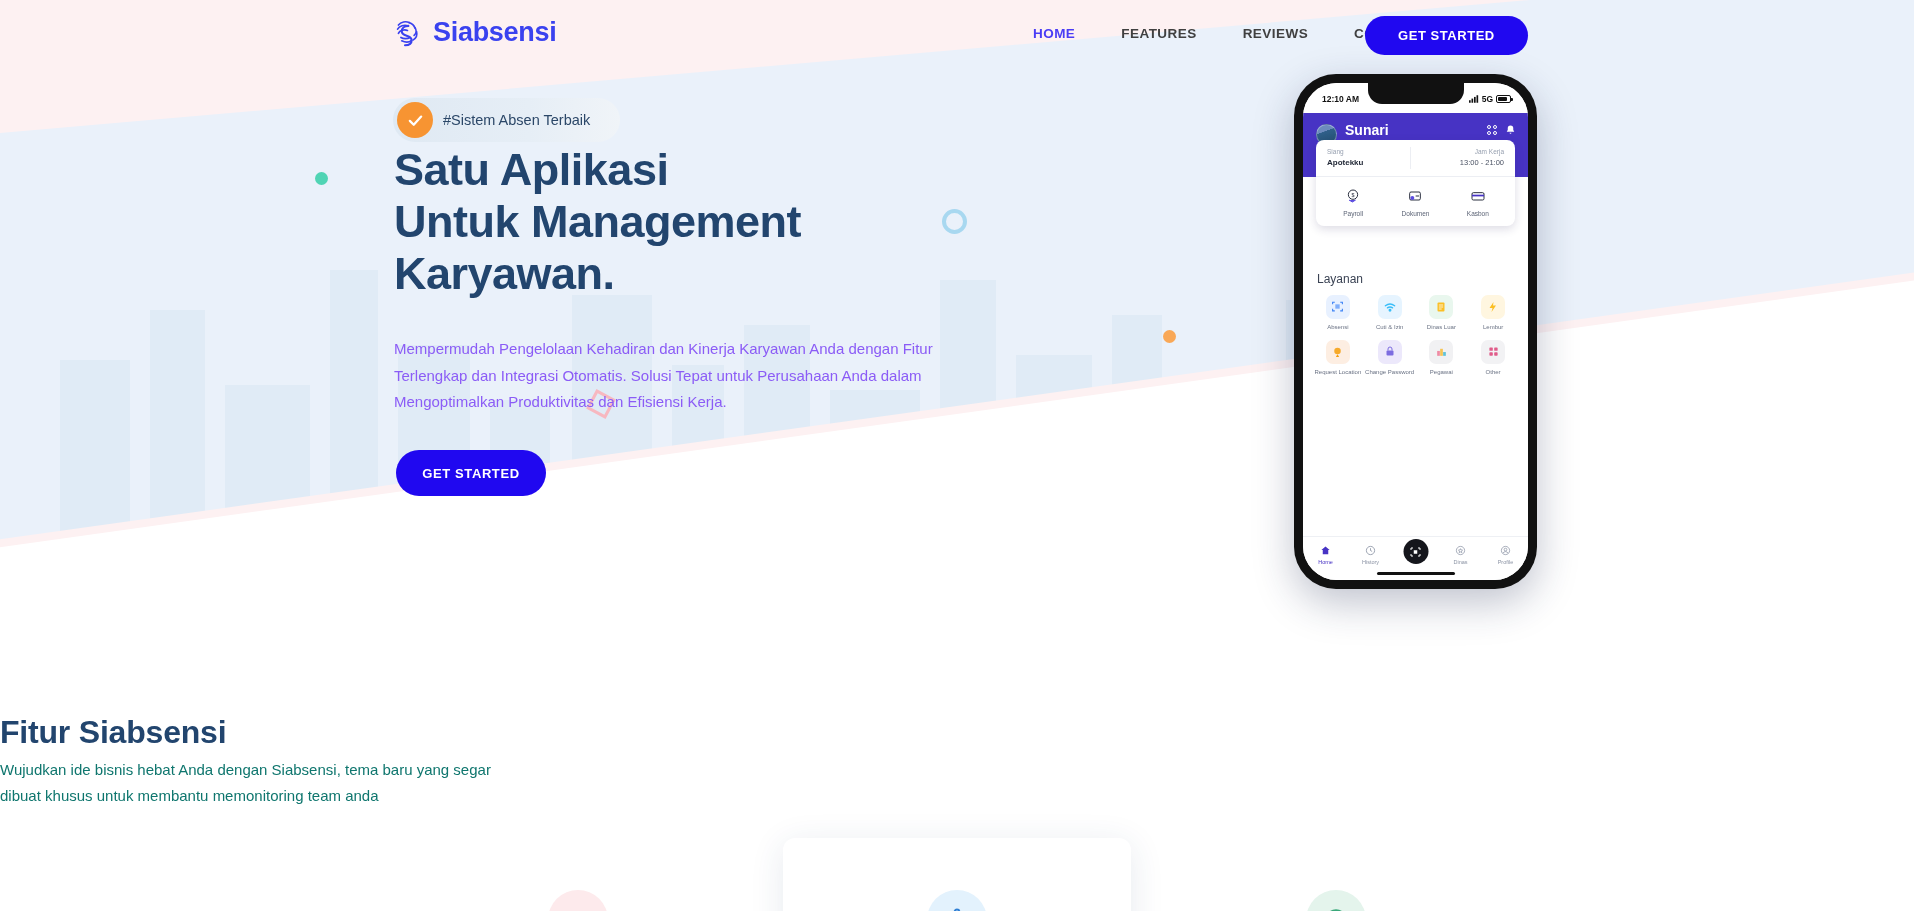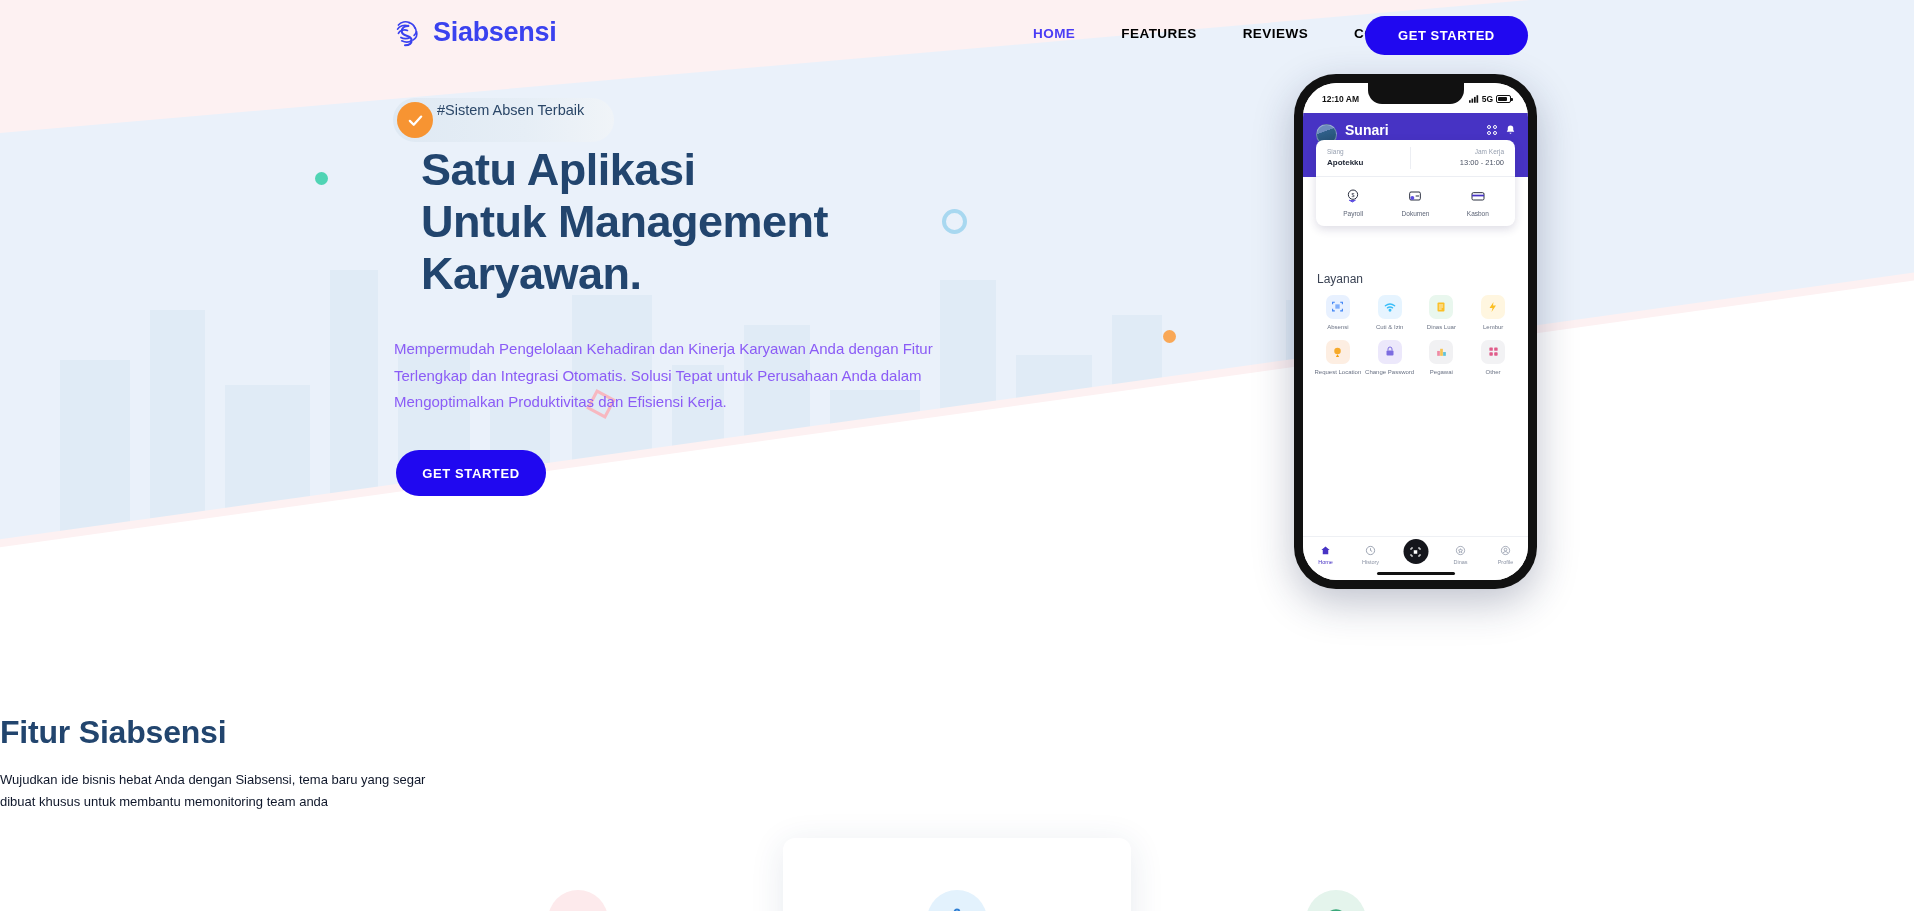--- a/index.html
+++ b/index.html
@@ -40,51 +40,51 @@
     position:absolute; left:0; top:0; width:1914px; height:76px;
     display:flex; align-items:center; z-index:20;
   }
   .logo-wrap { position:absolute; left:391px; top:16px; display:flex; align-items:center; gap:9px; }
   .logo-mark { width:33px; height:33px; }
   .logo-text { font-size:27px; font-weight:700; color:#3a42ef; letter-spacing:-.3px; }
 
   .nav { position:absolute; left:1010px; top:26px; display:flex; align-items:center; gap:0; }
   .nav-item {
     font-size:13.5px; font-weight:700; letter-spacing:.45px;
-    color:#000000; padding:0 23px; cursor:pointer; white-space:nowrap;
+    color:#404040; padding:0 23px; cursor:pointer; white-space:nowrap;
   }
   .nav-item.active { color:#4a3cf5; }
   .nav-cta {
     position:absolute; left:1365px; top:16px;
     background:#2008f0; color:#fff; border:none; border-radius:28px;
     font-size:13px; font-weight:700; letter-spacing:.55px;
     padding:0 33px; height:39px; cursor:pointer; font-family:inherit;
     white-space:nowrap;
   }
 
   
   .hero { position:absolute; left:0; top:0; width:1914px; height:600px; z-index:10; }
 
   .badge {
     position:absolute; left:393px; top:98px;
-    display:flex; gap:4px;
+    display:flex; align-items:center; gap:10px;
     background:linear-gradient(90deg,#dfe9f3 0%,#e6eef6 60%,#f0f4f8 100%);
     border-radius:26px; padding:4px 30px 4px 4px; height:44px;
   }
   .badge-check {
     width:36px; height:36px; border-radius:50%;
     background:#f79432; display:flex; align-items:center; justify-content:center;
     flex:none;
   }
   .badge-text { font-size:14.5px; color:#2b4768; font-weight:500; white-space:nowrap; }
 
   .headline {
     position:absolute; left:394px; top:144px; width:700px;
     font-size:45px; line-height:1.16; font-weight:700;
-    color:#22456e; letter-spacing:-.5px;margin-left:27px;
+    color:#22456e; letter-spacing:-.5px;
   }
   .para {
     position:absolute; left:394px; top:336px; width:545px;
     font-size:15px; line-height:1.77; color:#8b5cf6; font-weight:400;
   }
   .hero-cta {
     position:absolute; left:396px; top:450px;
     background:#2008f0; color:#fff; border:none; border-radius:28px;
     font-size:13px; font-weight:700; letter-spacing:.6px;
     width:150px; height:46px; cursor:pointer; font-family:inherit;
@@ -180,21 +180,21 @@
     display:flex; align-items:center; justify-content:center;
   }
   .home-ind {
     position:absolute; left:50%; transform:translateX(-50%); bottom:5px;
     width:78px; height:3px; border-radius:2px; background:#111;
   }
 
   
   .features { position:absolute; left:0; top:600px; width:1914px; z-index:5; }
   .feat-title { font-size:32px; font-weight:700; color:#22456e; letter-spacing:-.2px; margin-top:114px; }
-  .feat-sub { font-size:13px; line-height:1.72; color:#0f172a; margin-top:18px; }
+  .feat-sub { font-size:15px; line-height:1.72; color:#0f766e; margin-top:6px; }
 
   .cards { position:absolute; left:0; top:838px; width:1914px; height:73px; z-index:6; }
   .card {
     position:absolute; top:0; width:348px; height:200px;
     background:#fff; border-radius:12px;
   }
   .card.mid { box-shadow:0 6px 34px rgba(40,60,110,.11); }
   .card-circ {
     position:absolute; left:50%; transform:translateX(-50%); top:52px;
     width:60px; height:60px; border-radius:50%;

